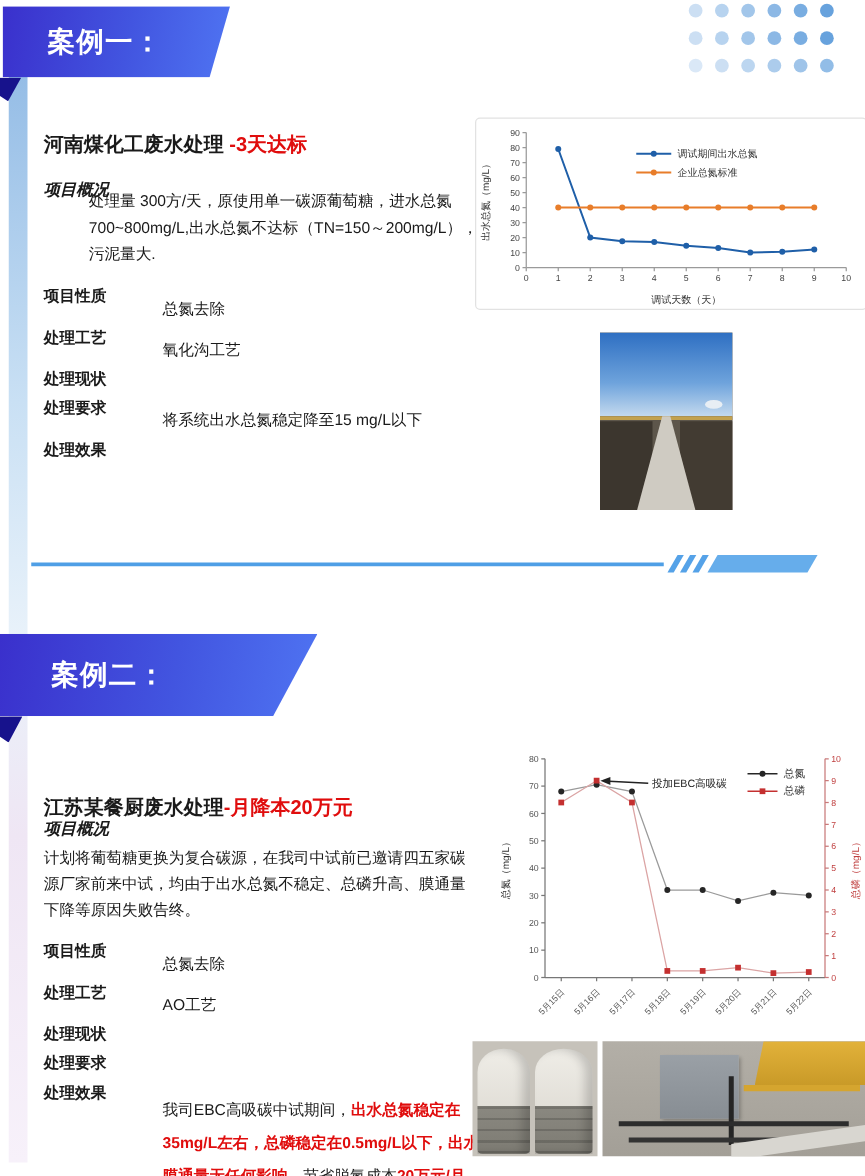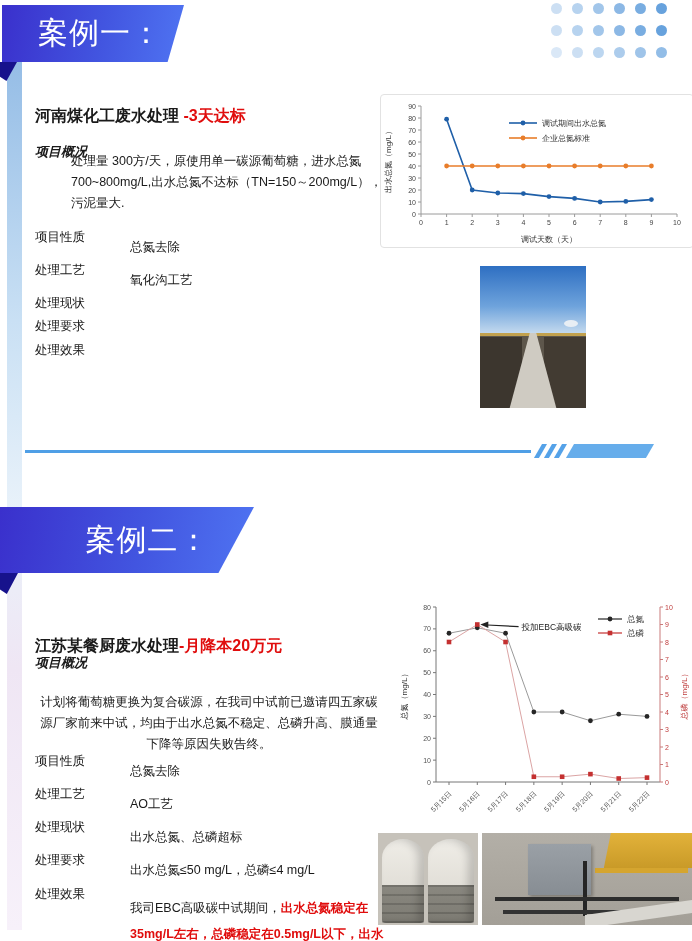--- a/index.html
+++ b/index.html
@@ -6,53 +6,53 @@
   body{width:692px;height:941px;position:relative;overflow:hidden;
        font-family:"Liberation Sans","DejaVu Sans",sans-serif;color:#1a1a1a;}
   .abs{position:absolute;}
 
   
   .left-bar{left:7px;top:60px;width:15px;height:870px;
     background:linear-gradient(180deg,#95bde6 0%,#c9e0f4 30%,#e9f2fa 52%,#efe6f4 70%,#f7f1fa 100%);}
 
   
   .banner{background:linear-gradient(100deg,#3a30cc 0%,#4255e0 55%,#4f74f2 100%);
-    color:#fff;font-weight:normal;font-size:30px;letter-spacing:1px;
+    color:#fff;font-weight:bold;font-size:22px;letter-spacing:1px;
     display:flex;align-items:center;}
   .banner1{left:2px;top:5px;width:182px;height:57px;padding-left:36px;box-sizing:border-box;
     clip-path:polygon(0 0,100% 0,91% 100%,0 100%);}
   .banner2{left:0;top:507px;width:254px;height:66px;padding-left:41px;box-sizing:border-box;
-    clip-path:polygon(0 0,100% 0,86% 100%,0 100%);justify-content:center;}
+    clip-path:polygon(0 0,100% 0,86% 100%,0 100%);}
   .fold{background:#17128c;}
   .fold1{left:0;top:62px;width:17px;height:19px;clip-path:polygon(0 0,100% 0,38% 100%,0 78%);}
   .fold2{left:0;top:573px;width:18px;height:21px;clip-path:polygon(0 0,100% 0,38% 100%,0 78%);}
 
   
   .dots{left:551px;top:3px;display:grid;grid-template-columns:repeat(6,21px);
         grid-auto-rows:22px;}
   .dot{width:11px;height:11px;border-radius:50%;background:#5f9ddb;}
 
   
   .case-title{font-size:16px;font-weight:bold;}
   .red{color:#e00d0d;font-weight:bold;}
   .sec-label{font-size:13px;font-weight:bold;font-style:italic;}
   .para{font-size:12.5px;line-height:1.68;}
   .rows{display:flex;flex-direction:column;}
   .info-row{display:flex;margin-bottom:5px;font-size:12.5px;line-height:1.45;}
-  .row-label{font-weight:normal;width:95px;flex:0 0 95px;}
+  .row-label{font-weight:bold;width:95px;flex:0 0 95px;}
   .row-value{flex:1;margin-top:10px;}
   .effect-value{line-height:2.15;}
 
   .t1{left:35px;top:106px;}
   .o1l{left:35px;top:143px;}
   .o1p{left:35px;top:151px;width:330px;margin-left:36px;}
   .r1{left:35px;top:228px;width:345px;}
   .t2{left:35px;top:636px;text-align:center;}
   .o2l{left:35px;top:654px;}
-  .o2p{left:35px;top:692px;width:348px;text-align:center;}
+  .o2p{left:35px;top:676px;width:348px;}
   .r2{left:35px;top:752px;width:352px;}
 
   
   .chart-box1{left:380px;top:94px;width:312px;height:152px;background:#fff;
     border:1px solid #e2e2e2;border-radius:4px;}
   .chart-box2{left:398px;top:597px;width:294px;height:235px;background:#fff;}
   svg{display:block;}
   svg text{font-family:"Liberation Sans","DejaVu Sans",sans-serif;}
 
   
@@ -137,20 +137,21 @@
   </div>
   <div class="info-row">
     <span class="row-label">处理工艺</span>
     <span class="row-value">氧化沟工艺</span>
   </div>
   <div class="info-row">
     <span class="row-label">处理现状</span>
   </div>
   <div class="info-row">
     <span class="row-label">处理要求</span>
+    <span class="row-value">将系统出水总氮稳定降至15 mg/L以下</span>
   </div>
   <div class="info-row">
     <span class="row-label">处理效果</span>
   </div>
 </div>
 
 <div class="abs chart-box1">
   <svg id="chart1-svg" width="310" height="150">
       <line x1="40" y1="11" x2="40" y2="119" stroke="#9a9a9a"></line>
       <line x1="40" y1="119" x2="296" y2="119" stroke="#9a9a9a"></line>
@@ -257,25 +258,23 @@
   <div class="info-row">
     <span class="row-label">项目性质</span>
     <span class="row-value">总氮去除</span>
   </div>
   <div class="info-row">
     <span class="row-label">处理工艺</span>
     <span class="row-value">AO工艺</span>
   </div>
   <div class="info-row">
     <span class="row-label">处理现状</span>
-    <span class="row-value">出水总氮、总磷超标</span>
   </div>
   <div class="info-row">
     <span class="row-label">处理要求</span>
-    <span class="row-value">出水总氮≤50 mg/L，总磷≤4 mg/L</span>
   </div>
   <div class="info-row">
     <span class="row-label">处理效果</span>
     <span class="row-value effect-value"><span>我司EBC高吸碳中试期间，</span><span class="red">出水总氮稳定在35mg/L左右，总磷稳定在0.5mg/L以下，出水膜通量无任何影响</span><span>，节省脱氮成本</span><span class="red">20万元/月</span><span>。</span></span>
   </div>
 </div>
 
 <div class="abs chart-box2">
   <svg id="chart2-svg" width="294" height="235">
       <line x1="38" y1="10" x2="38" y2="185" stroke="#777"></line>

